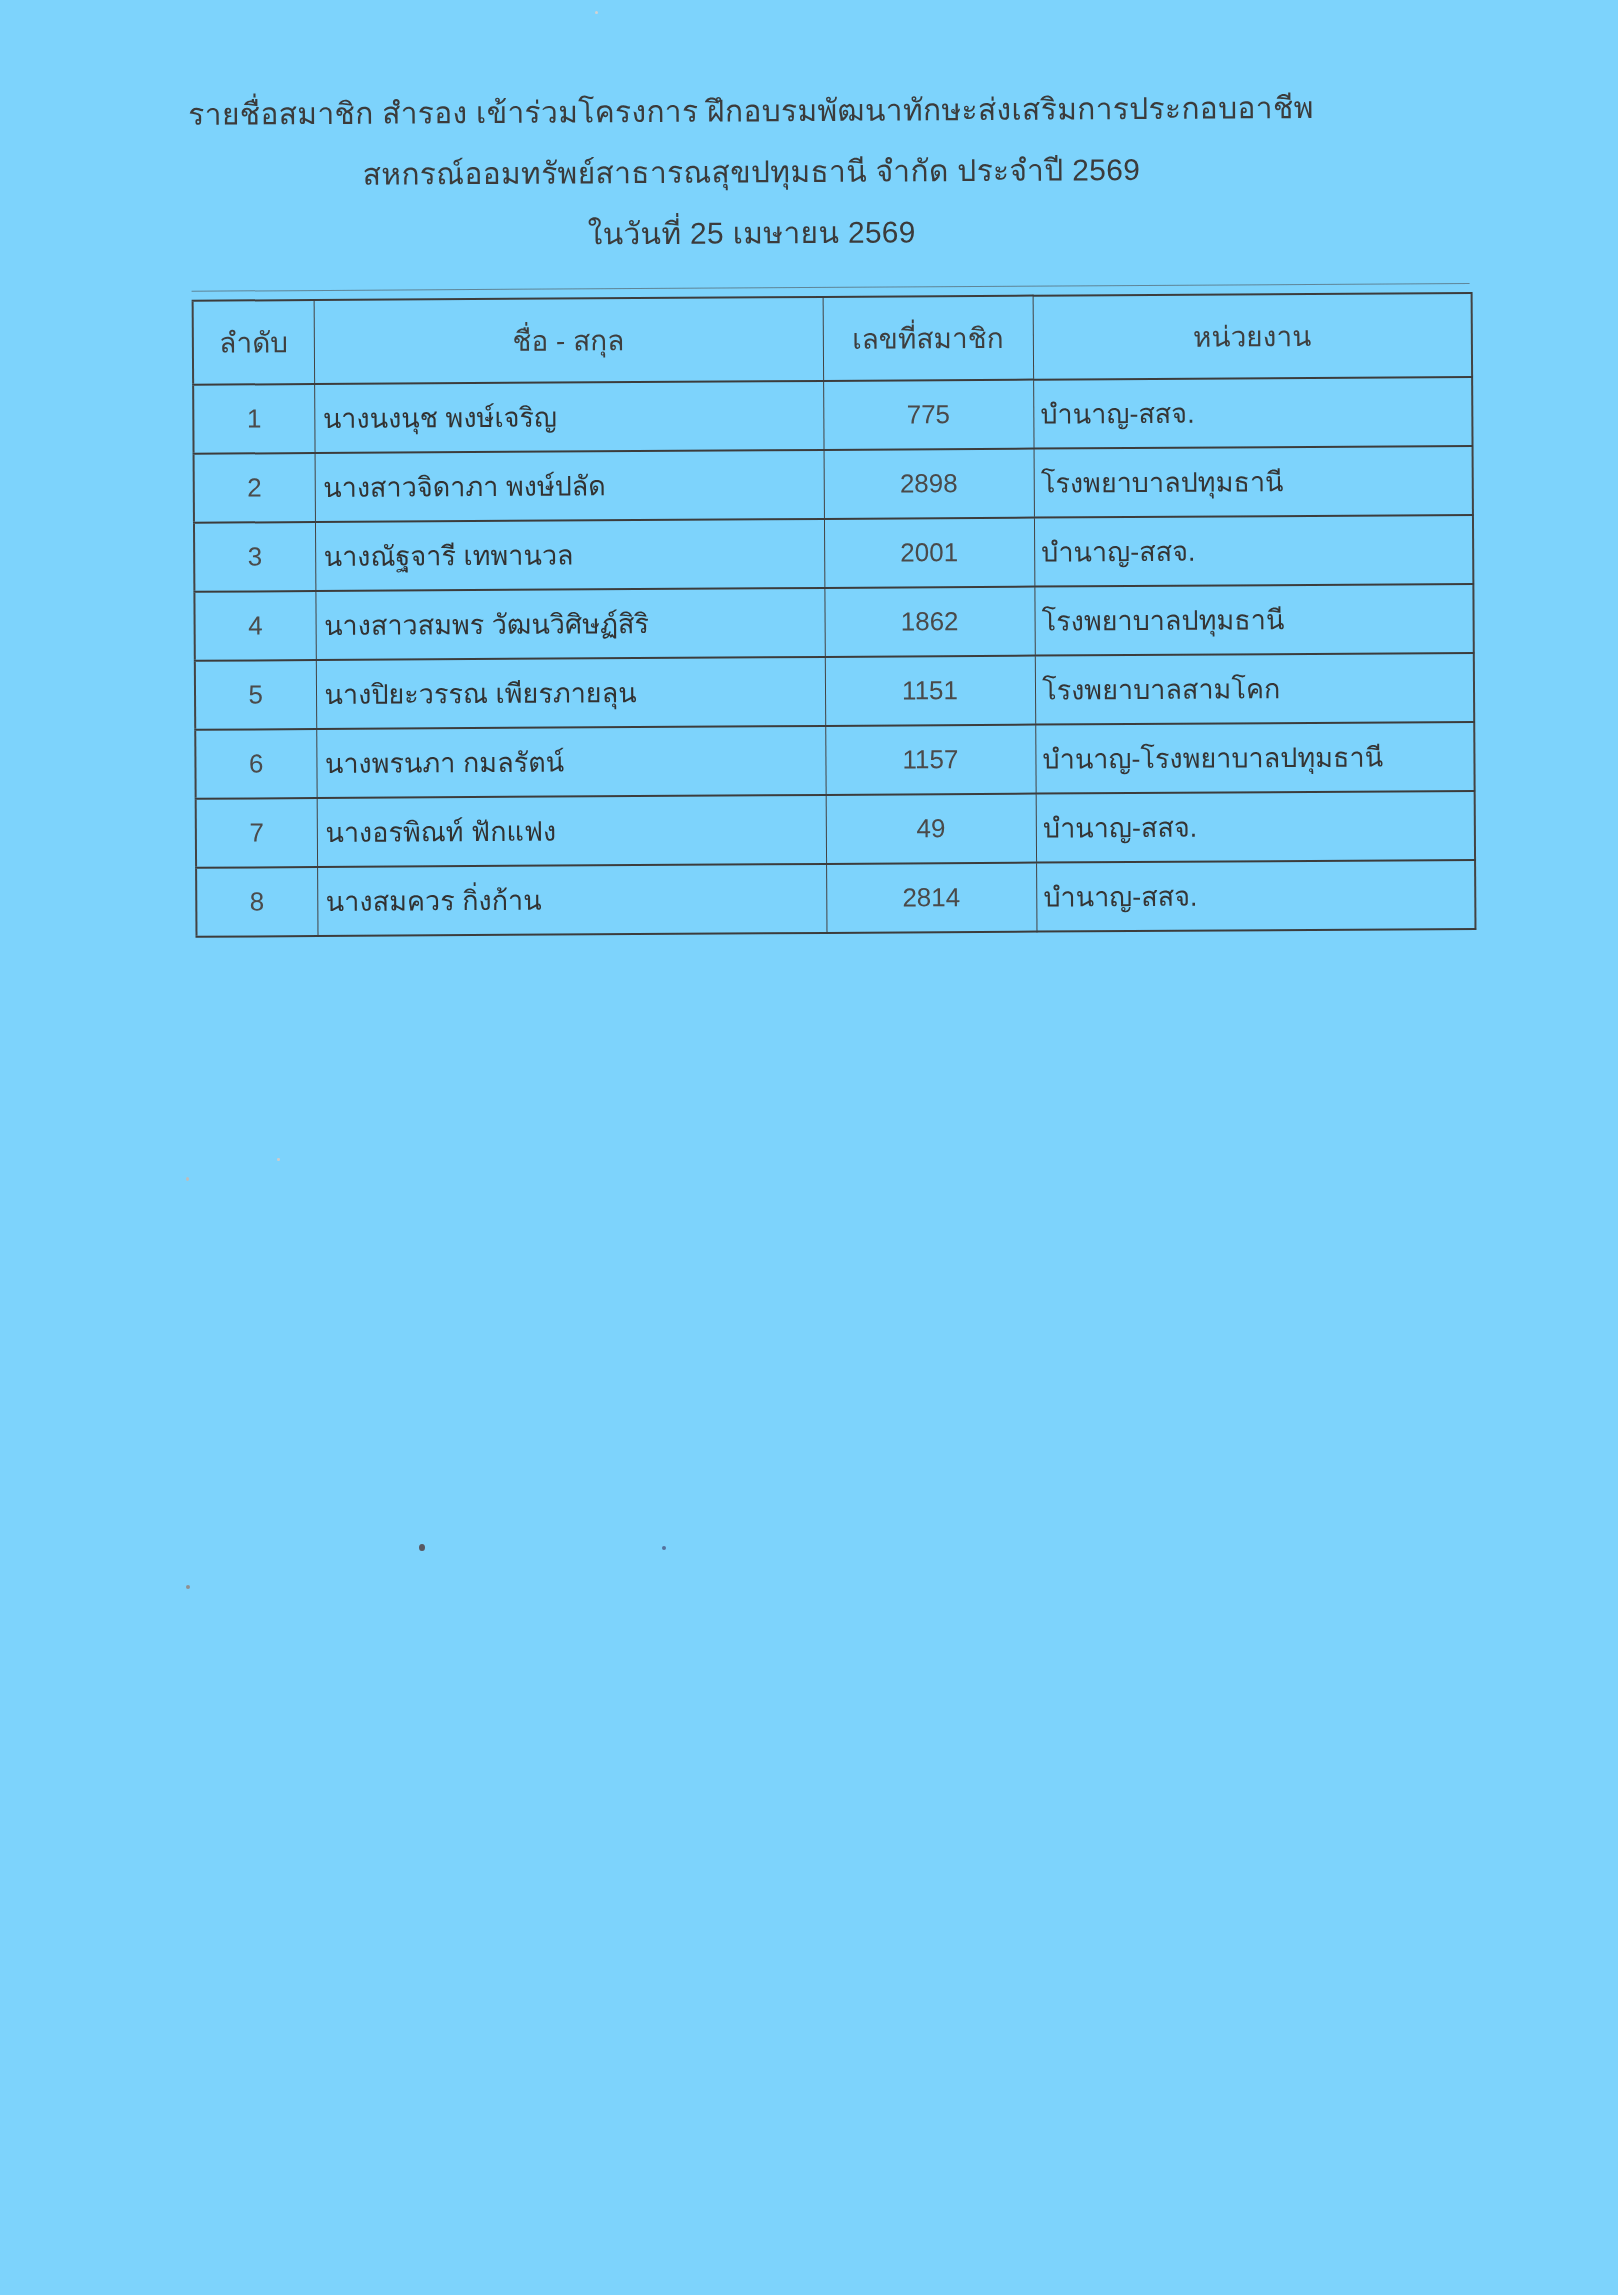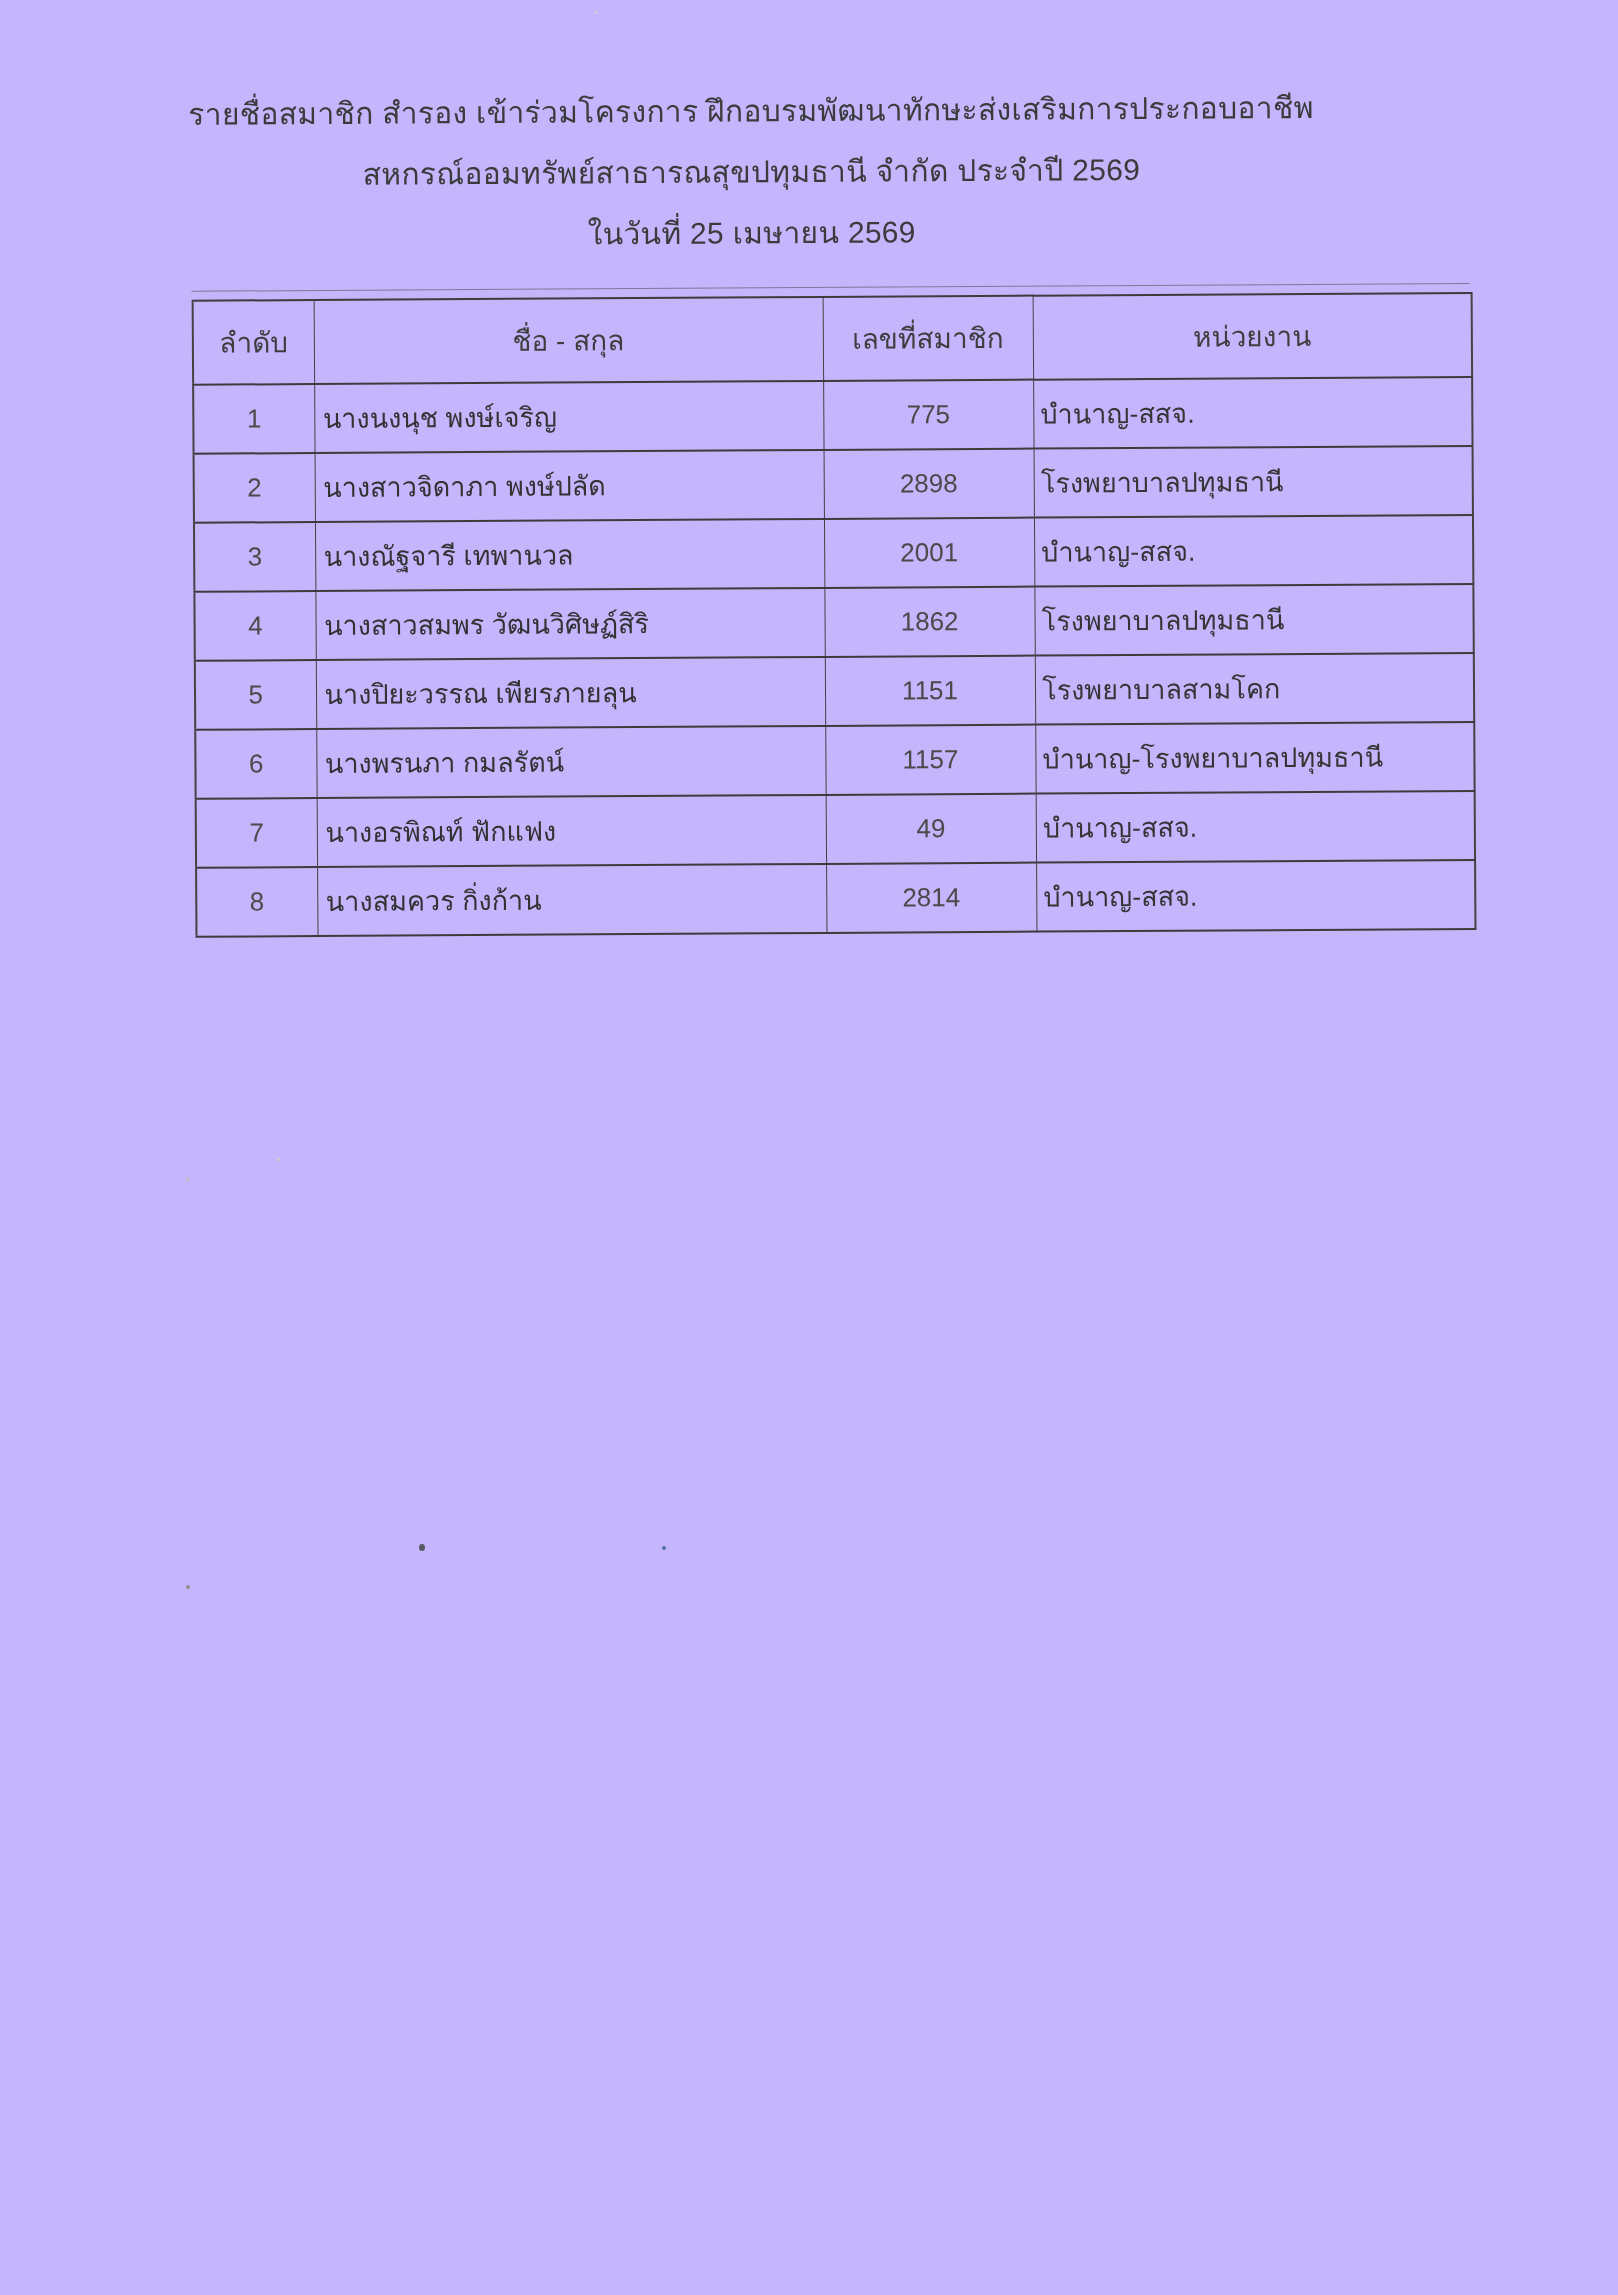--- a/index.html
+++ b/index.html
@@ -10,21 +10,21 @@
     width: 1618px;
     height: 2295px;
     background: #ffffff;
     font-family: "Liberation Sans", "DejaVu Sans", sans-serif;
     position: relative;
     overflow: hidden;
   }
   .sheet {
     position: absolute;
     inset: 0;
-    background: #c4b5fd;
+    background: #7dd3fc;
   }
   .content {
     position: absolute;
     inset: 0;
     transform: rotate(-0.35deg);
     transform-origin: 50% 30%;
   }
   
   .titles {
     box-sizing: border-box;

